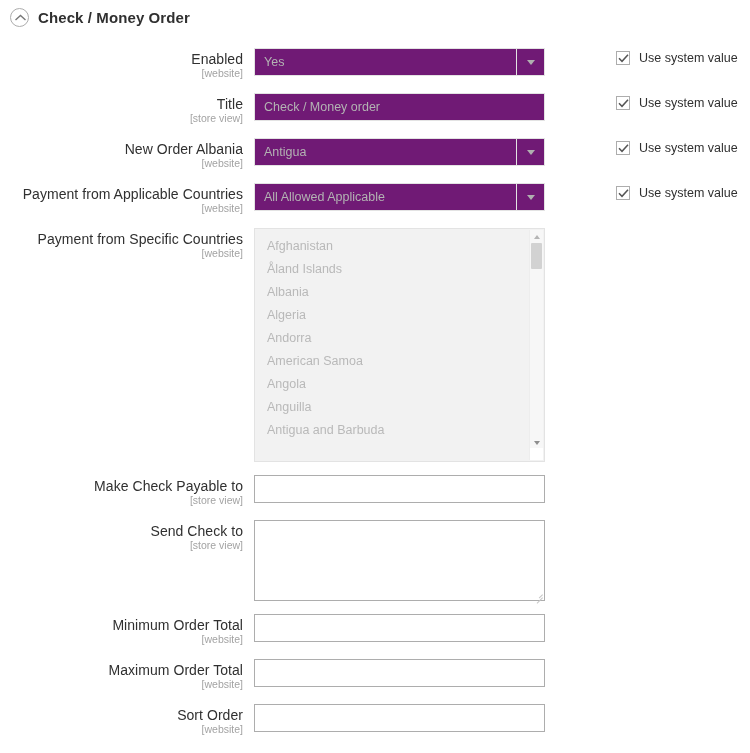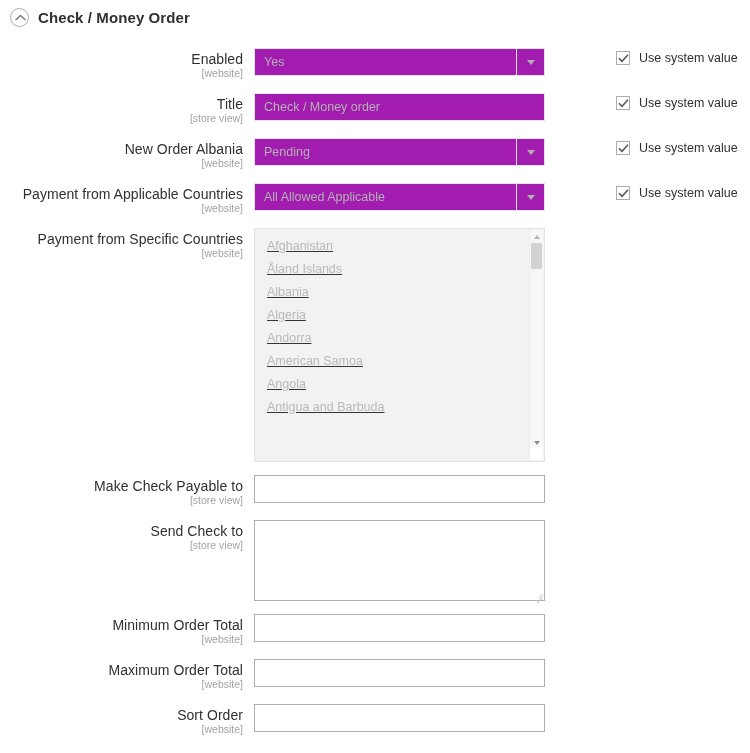--- a/index.html
+++ b/index.html
@@ -87,21 +87,21 @@
 
   
   .ctl {
     box-sizing: border-box;
     width: 291px;
     height: 28px;
     font-family: "Liberation Sans", sans-serif;
     font-size: 12.5px;
   }
   .ctl-disabled {
-    background: #a21caf;
+    background: #701a75;
     border: 1px solid #e3e3e3;
     color: #b3b3b3;
   }
   .ctl-enabled {
     background: #ffffff;
     border: 1px solid #adadad;
     color: #333333;
   }
   .text-input {
     line-height: 26px;
@@ -139,21 +139,20 @@
     height: 234px;
     background: #f2f2f2;
     border: 1px solid #e3e3e3;
     position: relative;
     overflow: hidden;
   }
   .ms-list {
     padding: 6px 0 0 0;
     margin: 0;
     list-style: none;
-    text-decoration: underline;
   }
   .ms-list li {
     font-size: 12.5px;
     color: #b9b9b9;
     line-height: 23px;
     padding-left: 12px;
     white-space: nowrap;
   }
   .ms-scrollbar {
     position: absolute;
@@ -308,21 +307,21 @@
         </div>
       </div>
     </div>
     <div class="field-row">
       <div class="label-cell">
         <span class="label-main">New Order Albania</span>
         <span class="label-scope">[website]</span>
       </div>
       <div class="control-cell">
         <div class="ctl ctl-disabled select-wrap">
-          <div class="text-input">Pending</div>
+          <div class="text-input">Antigua</div>
           <div class="select-arrow-box">
             <span class="caret"></span>
           </div>
         </div>
       </div>
       <div class="extra-cell">
         <div class="use-default">
           <span class="checkbox">
             <svg width="11" height="11" viewBox="0 0 11 11" xmlns="http://www.w3.org/2000/svg">
               <polyline points="1,5.3 4,8.3 10,1.8" fill="none" stroke="#555555" stroke-width="1.5"></polyline>
@@ -364,20 +363,21 @@
       <div class="control-cell">
         <div class="multiselect">
           <ul class="ms-list">
             <li>Afghanistan</li>
             <li>Åland Islands</li>
             <li>Albania</li>
             <li>Algeria</li>
             <li>Andorra</li>
             <li>American Samoa</li>
             <li>Angola</li>
+            <li>Anguilla</li>
             <li>Antigua and Barbuda</li>
           </ul>
           <div class="ms-scrollbar">
             <div class="ms-sb-arrow up">
               <span class="sb-caret-up"></span>
             </div>
             <div class="ms-sb-thumb"></div>
             <div class="ms-sb-arrow down">
               <span class="sb-caret-down"></span>
             </div>

